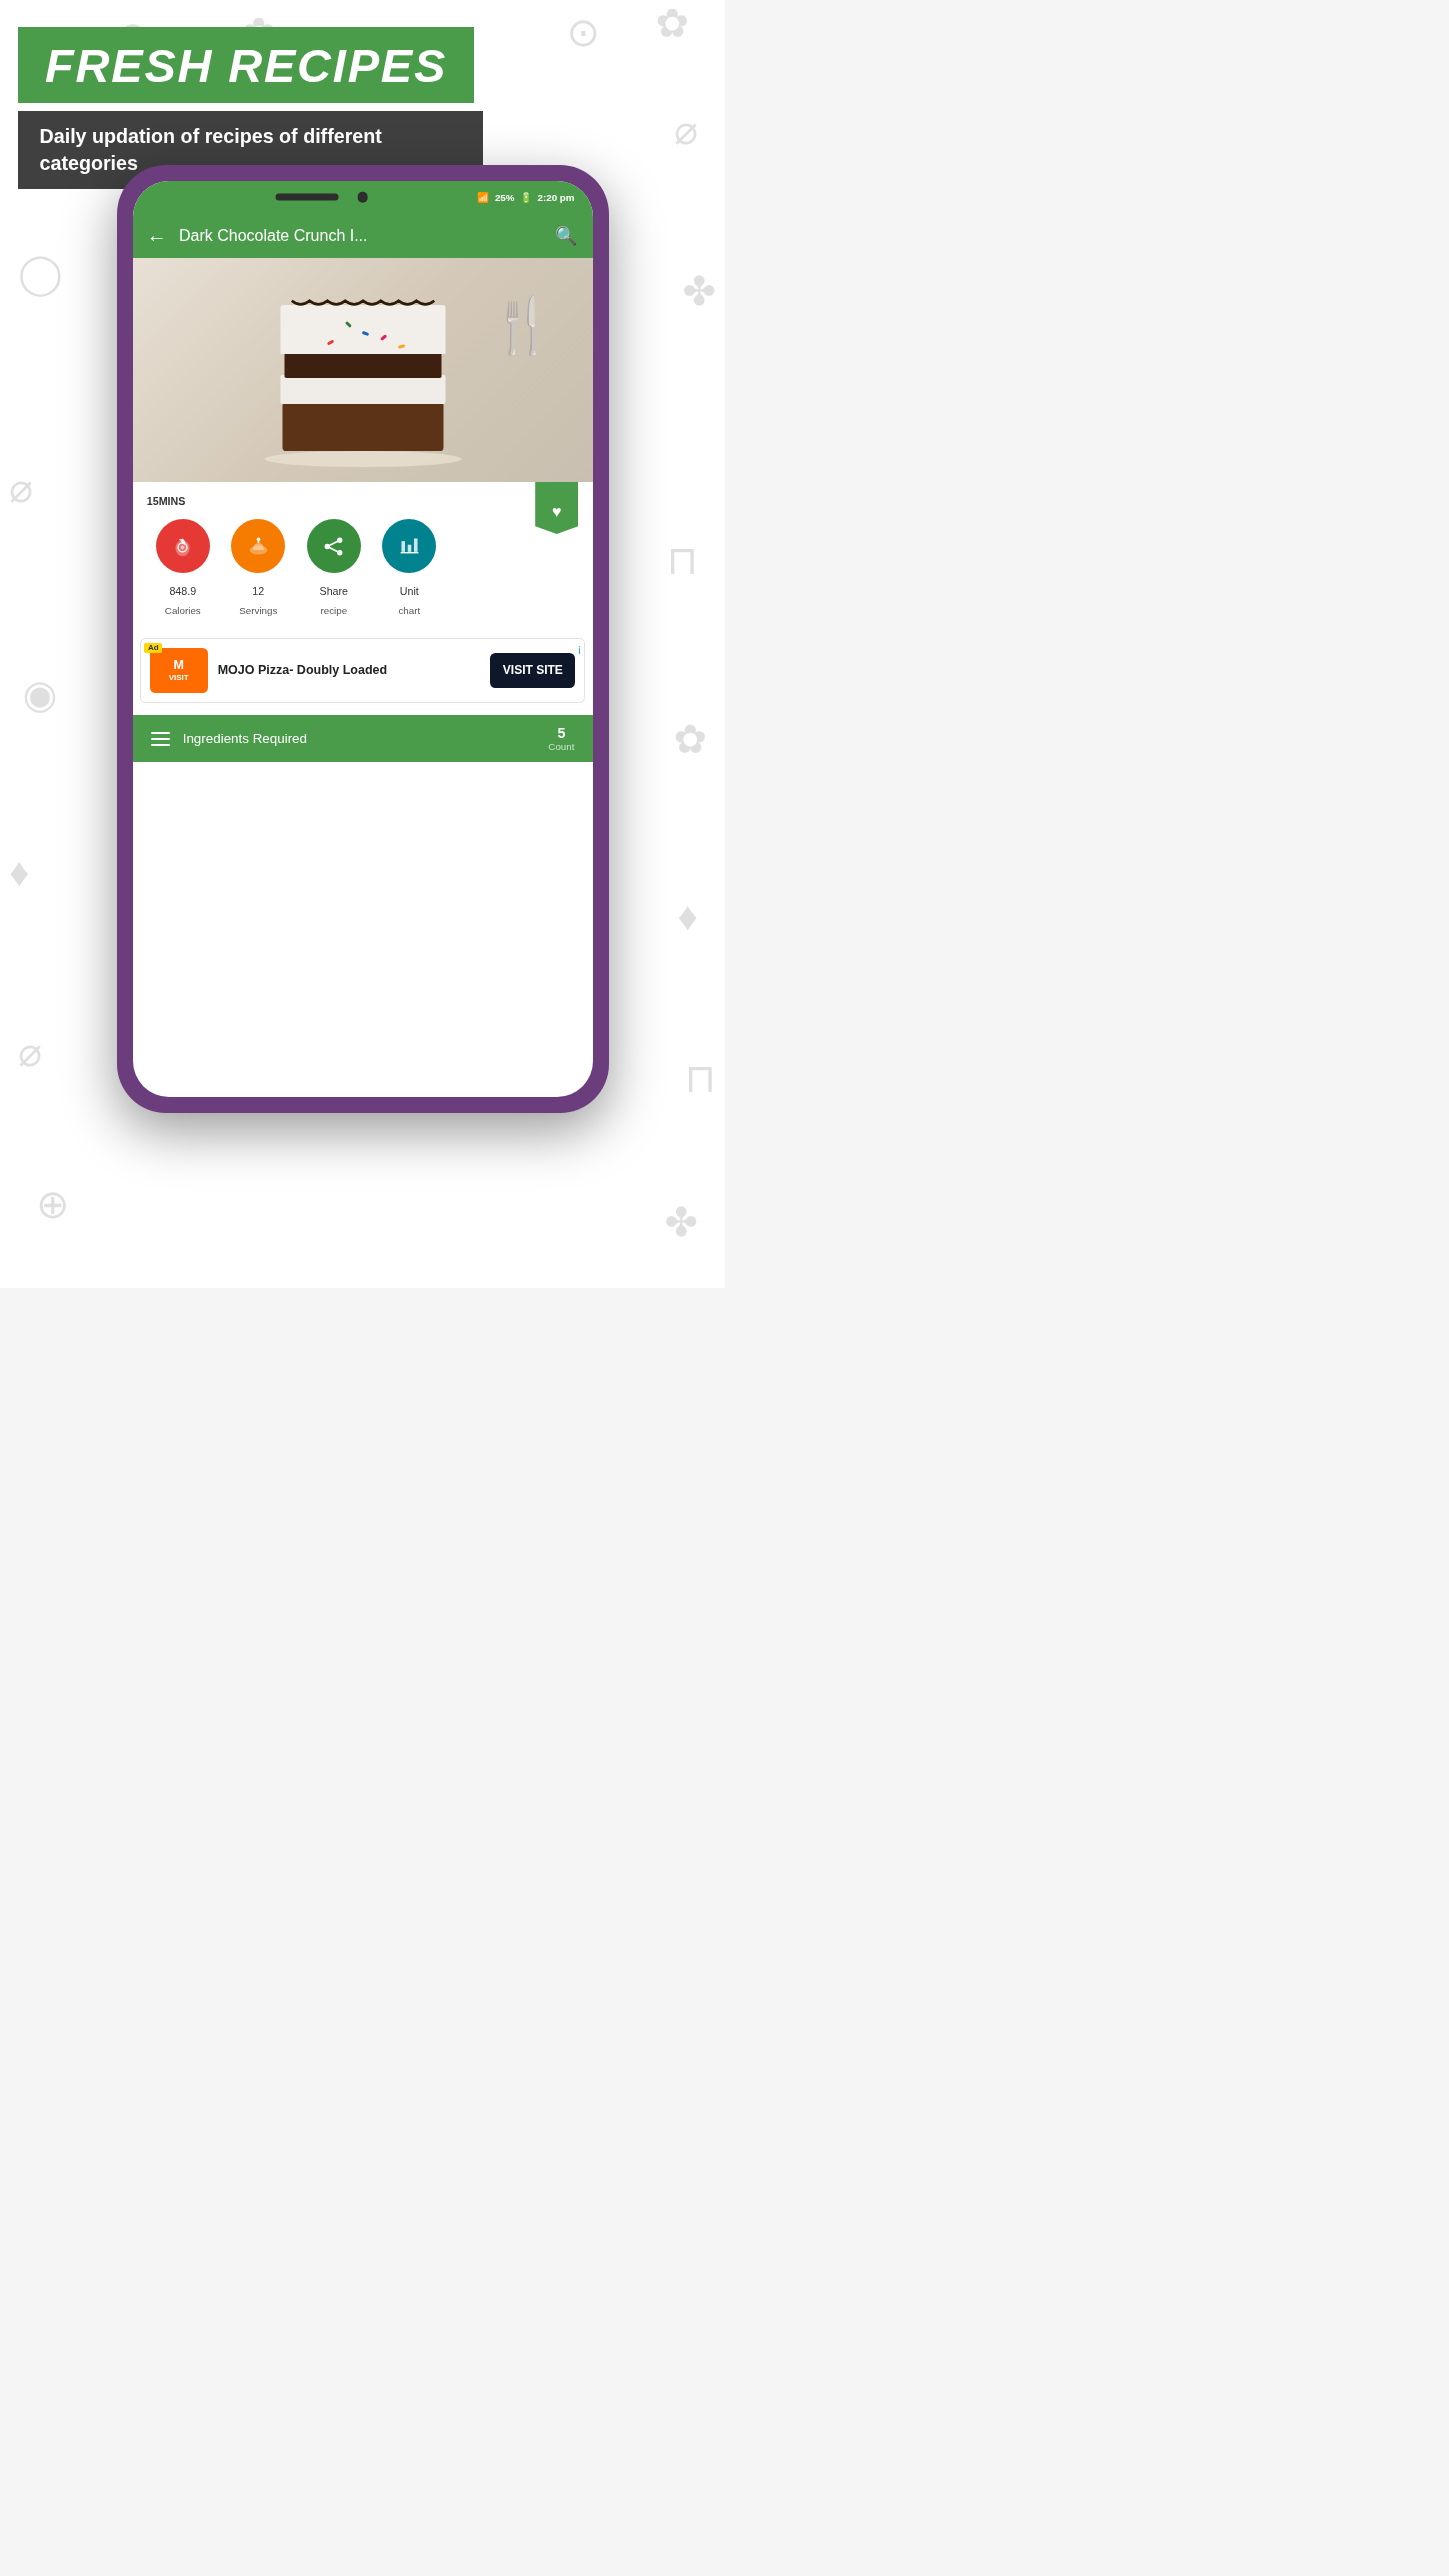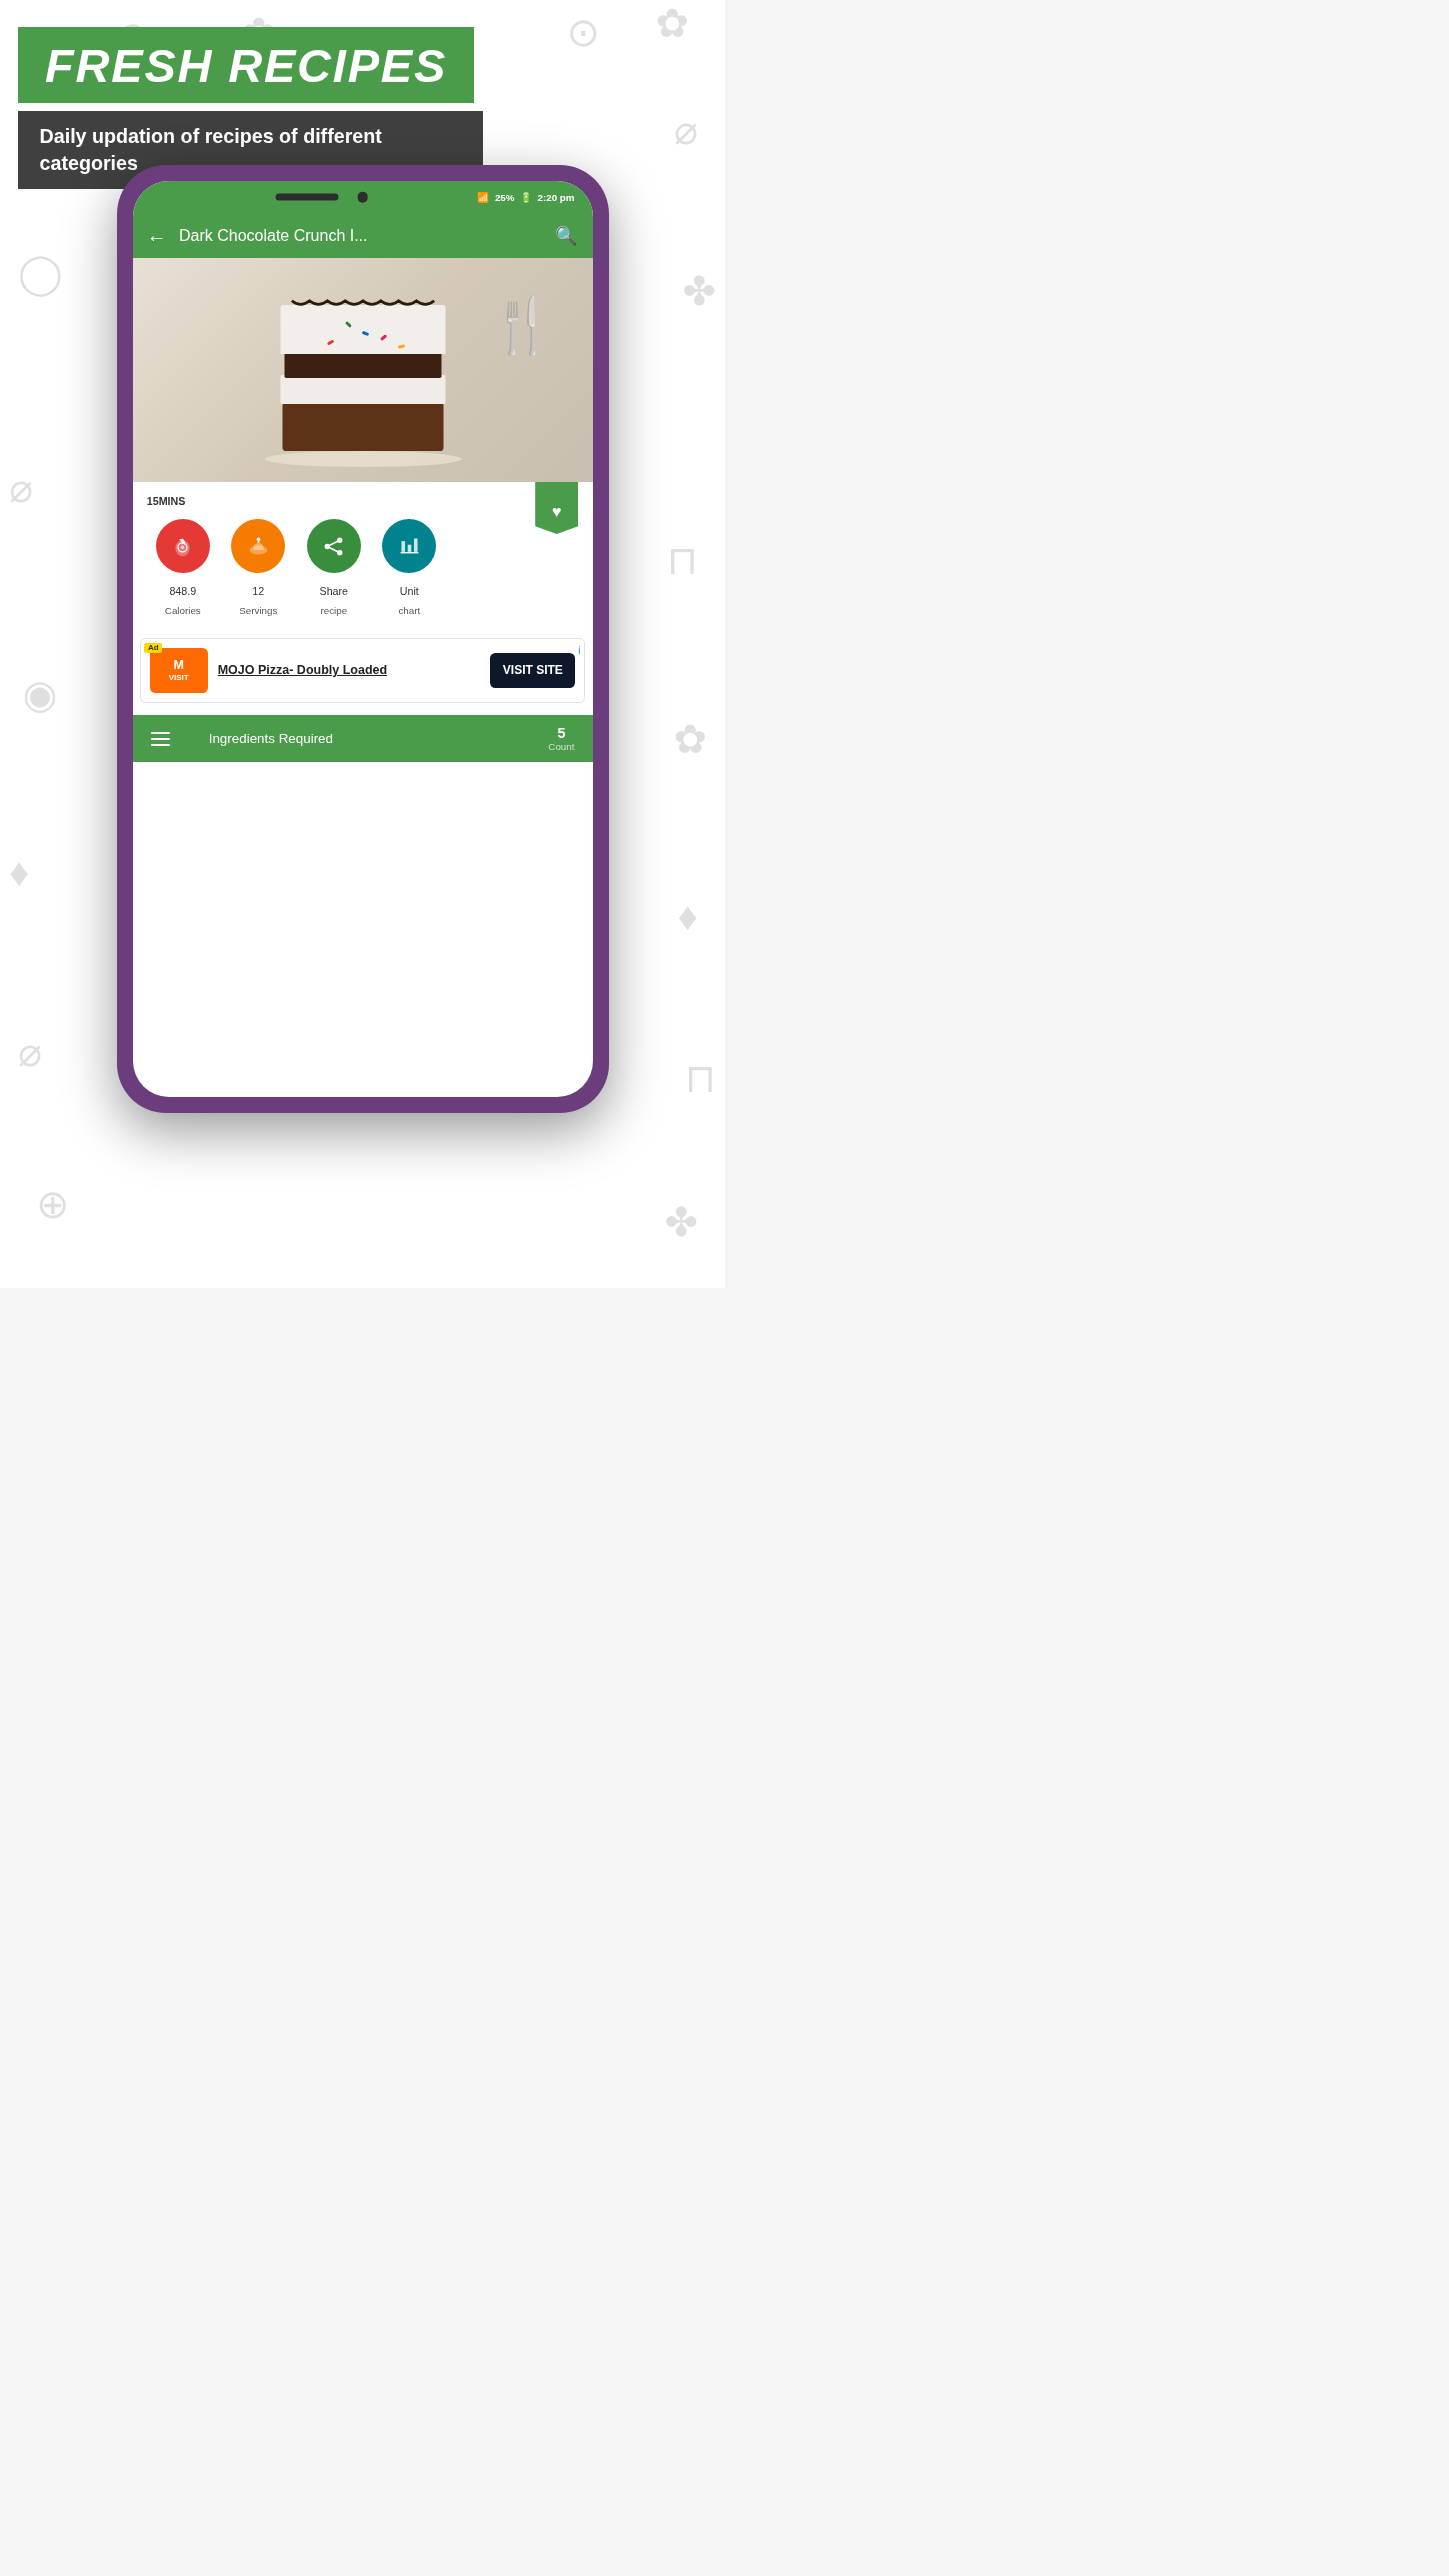--- a/index.html
+++ b/index.html
@@ -297,21 +297,20 @@
       text-align: center;
       flex-shrink: 0;
     }
 
     .ad-text {
       flex: 1;
       font-size: 12.5px;
       font-weight: 600;
       color: #222;
       line-height: 1.3;
-      text-decoration: underline;
     }
 
     .visit-site-btn {
       background: #0f172a;
       color: white;
       border: none;
       padding: 10.7px 12.5px;
       border-radius: 5.4px;
       font-size: 12px;
       font-weight: 700;
@@ -540,21 +539,21 @@
         <div style="font-size:8px; font-weight:900; line-height:1.2; text-align:center;">
           <div style="font-size:12.5px;">M</div>
           <div>VISIT</div>
         </div>
       </div>
       <div class="ad-text">MOJO Pizza- Doubly Loaded</div>
       <button class="visit-site-btn">VISIT SITE</button>
       <span class="ad-info-icon">ℹ</span>
     </div>
 
-    <div class="bottom-bar" style="margin-top: 12.5px; gap: 26px;">
+    <div class="bottom-bar" style="margin-top: 12.5px;">
       <div style="display:flex; flex-direction:column; gap:3.6px; cursor:pointer;">
         <div class="hamburger-line"></div>
         <div class="hamburger-line"></div>
         <div class="hamburger-line"></div>
       </div>
       <span class="ingredients-text">Ingredients Required</span>
       <div class="count-badge">
         <span class="count-number">5</span>
         <span class="count-label">Count</span>
       </div>

